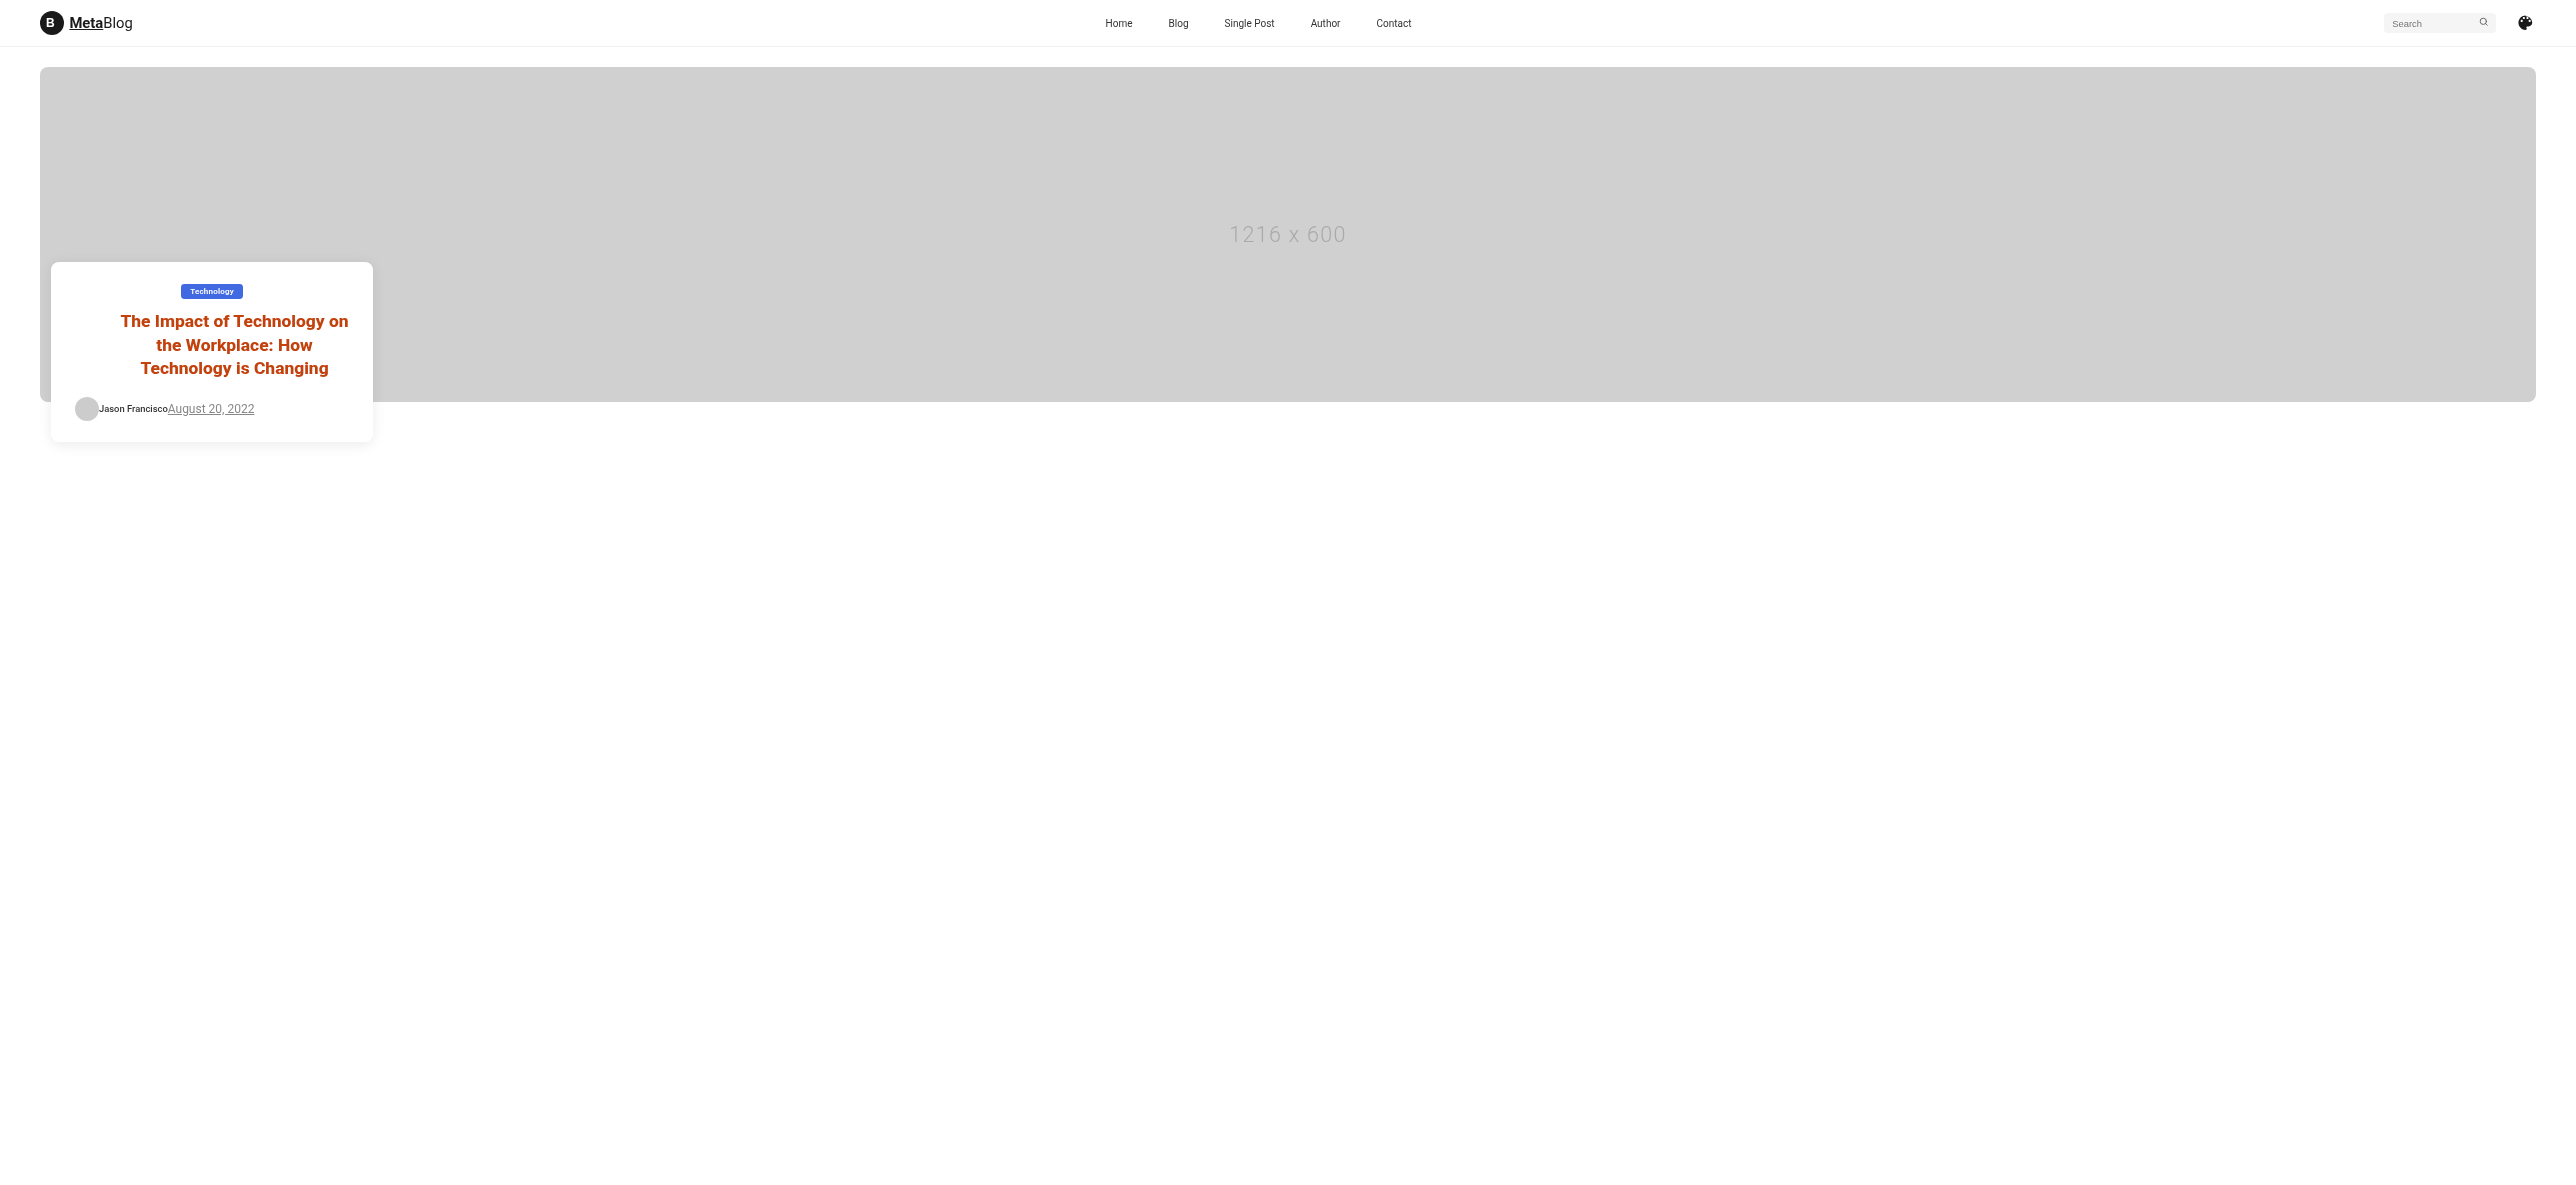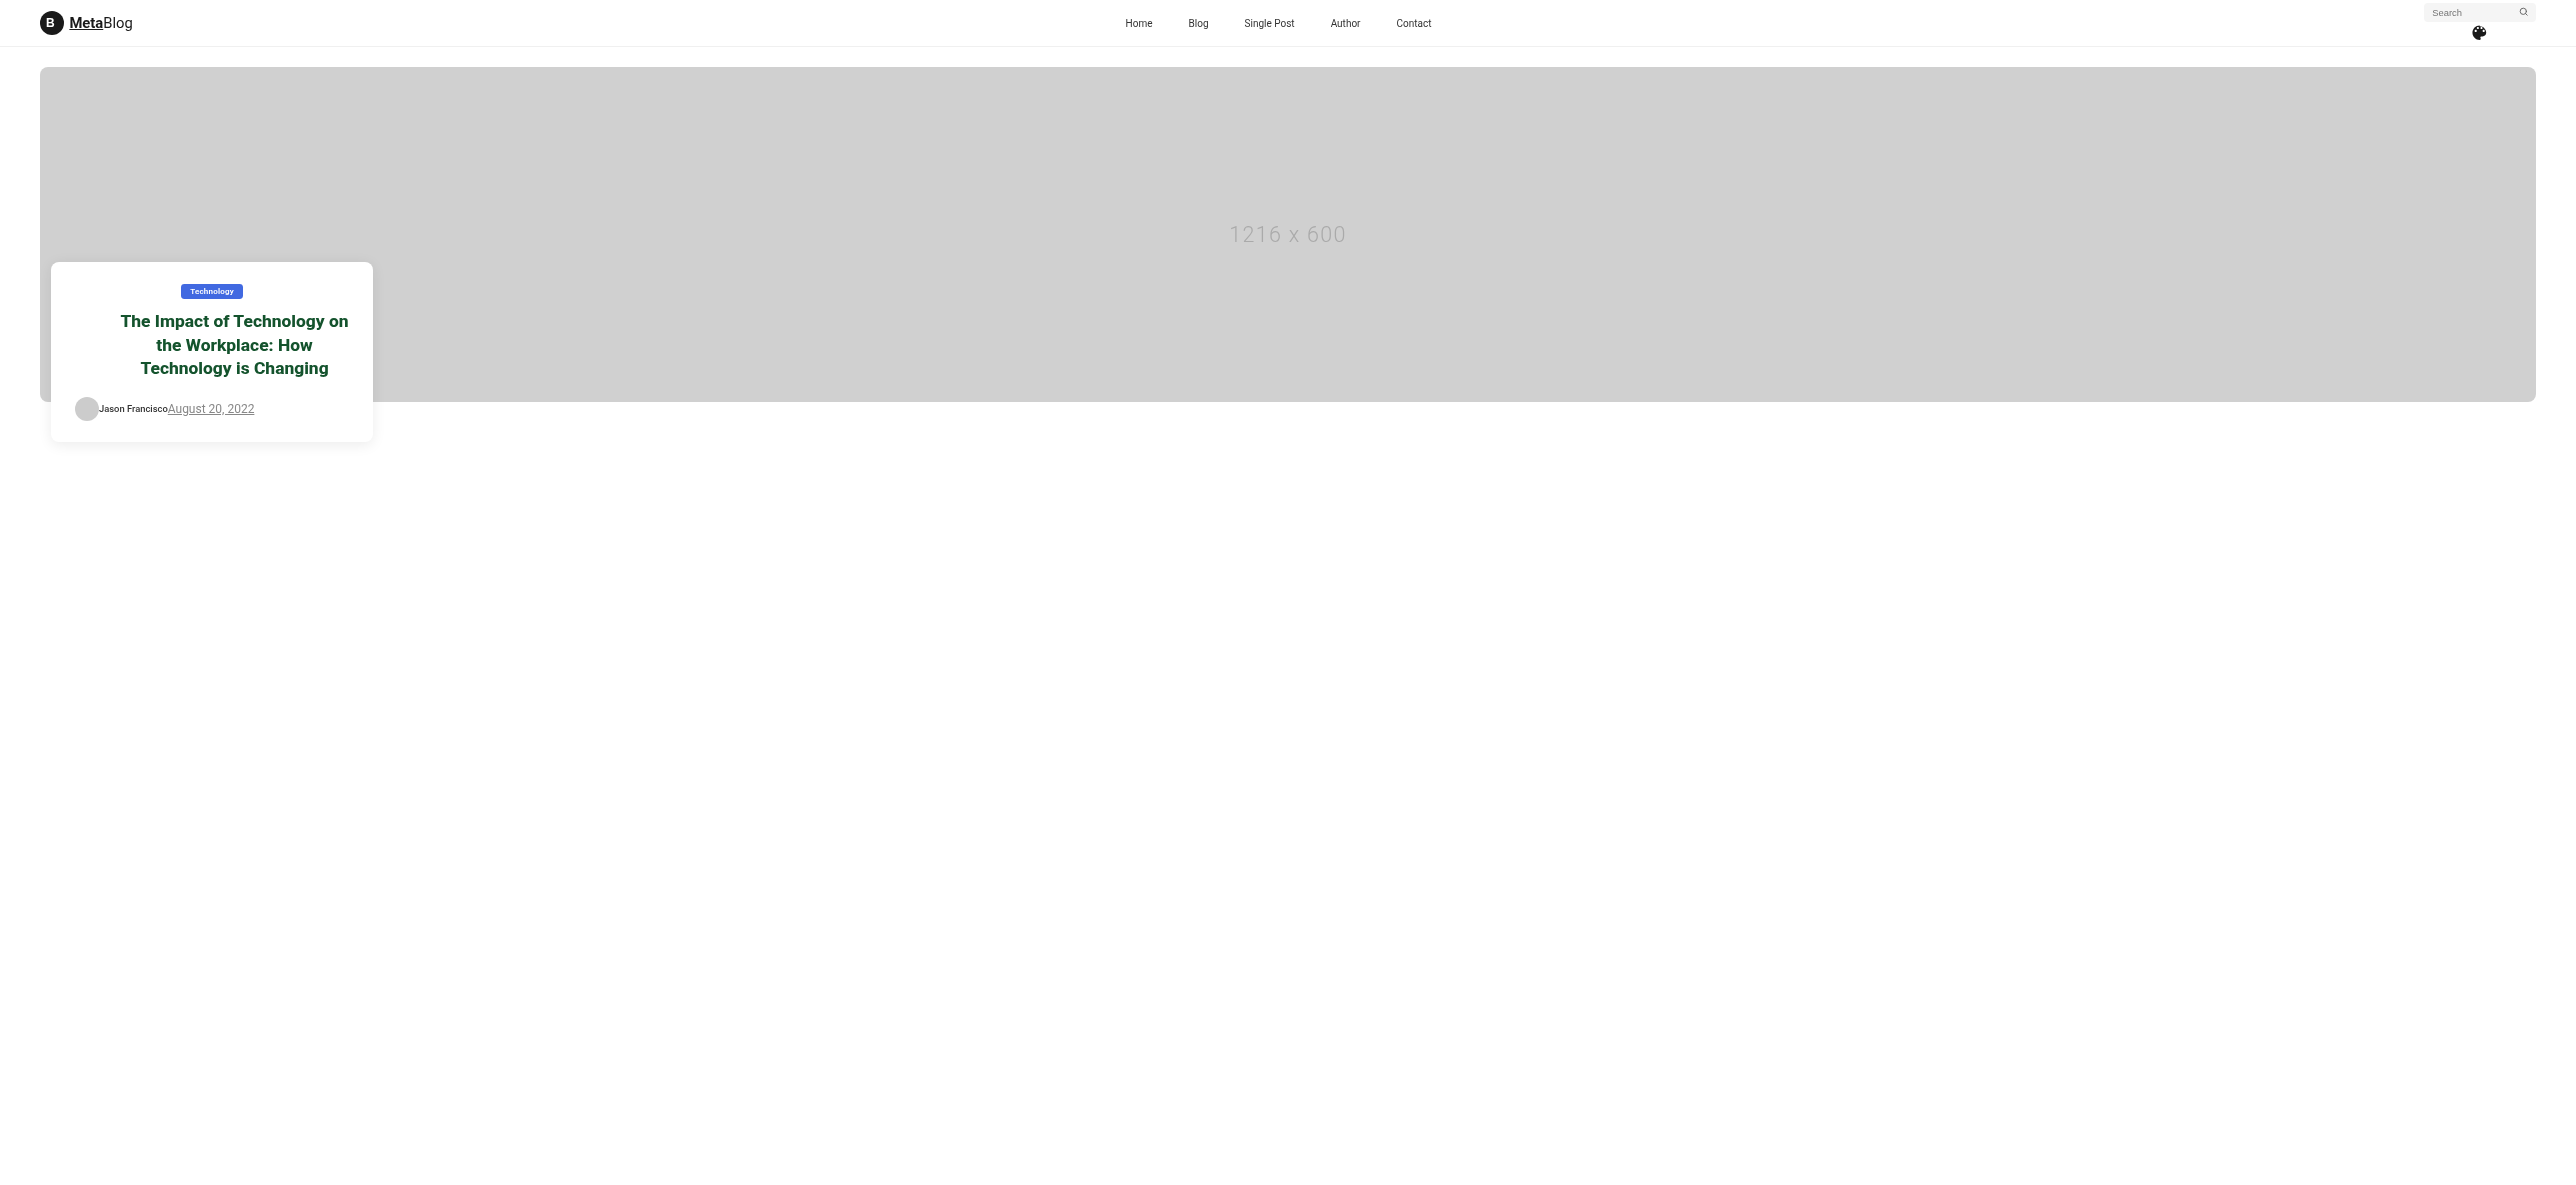--- a/index.html
+++ b/index.html
@@ -58,23 +58,21 @@
     nav a {
       text-decoration: none;
       color: #333333;
       font-size: 10px;
       font-weight: 400;
       cursor: pointer;
     }
 
     .header-right {
       display: flex;
-      align-items: center;
-      gap: 1px;
-      flex-direction: column;
+      gap: 20px;
     }
 
     .search-box {
       display: flex;
       align-items: center;
       background: #f5f5f5;
       border-radius: 4px;
       padding: 4px 8px;
       gap: 5.4px;
     }
@@ -151,21 +149,21 @@
       font-weight: 600;
       padding: 3.4px 9.4px;
       border-radius: 3.4px;
       margin-bottom: 10.7px;
       letter-spacing: 0.2px;
     }
 
     .hero-title {
       font-size: 17.4px;
       font-weight: 800;
-      color: #14532d;
+      color: #c2410c;
       line-height: 1.35;
       margin-bottom: 16px;
       margin-left: 45px;
     }
 
     .author-row {
       display: flex;
       align-items: center;
       gap: 0;
     }

